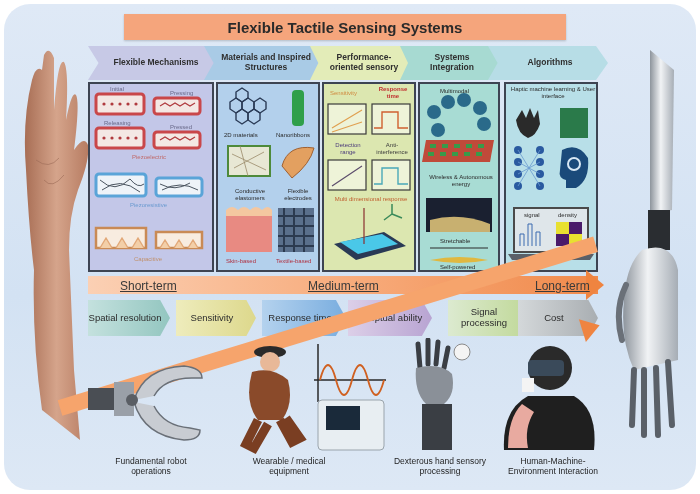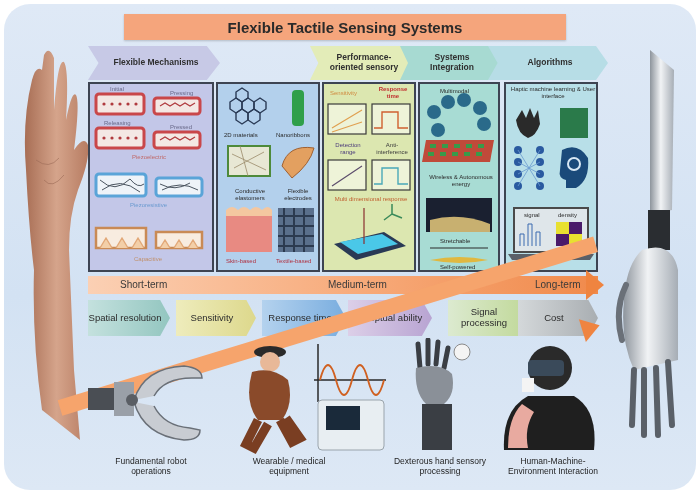--- a/index.html
+++ b/index.html
@@ -13,21 +13,21 @@
   .chev-row { position: absolute; left: 88px; top: 46px; width: 520px; height: 34px; }
   .chev { position: absolute; top: 0; height: 34px; display: flex; align-items: center; justify-content: center;
           text-align: center; font-size: 8.5px; font-weight: bold; color: #2f2f2f; line-height: 1.15;
           clip-path: polygon(0 0, 90% 0, 100% 50%, 90% 100%, 0 100%, 8% 50%); border: none; }
   .panel { position: absolute; top: 82px; height: 190px; border: 2px solid #3d4452; }
   .panel-label { position: absolute; font-size: 6.5px; text-align: center; line-height: 1.1; }
   .arrow-band { position: absolute; left: 88px; top: 276px; width: 510px; height: 18px;
                 background: linear-gradient(90deg, #fbd0b4 0%, #f7a978 55%, #f08a4c 100%); }
   .arrow-head { position: absolute; left: 586px; top: 270px; width: 0; height: 0;
                 border-top: 15px solid transparent; border-bottom: 15px solid transparent; border-left: 18px solid #ef8440; }
-  .term { position: absolute; top: 279px; font-size: 10px; color: #3a3a3a; }
+  .term { position: absolute; top: 279px; font-size: 12px; color: #3a3a3a; text-decoration: underline; }
   .metric { position: absolute; top: 300px; height: 36px; display: flex; align-items: center; justify-content: center;
             text-align: center; font-size: 9.5px; color: #2c2c2c; line-height: 1.15;
             clip-path: polygon(0 0, 88% 0, 100% 50%, 88% 100%, 0 100%); }
   .app-label { position: absolute; top: 456px; font-size: 8.5px; color: #1f1f1f; text-align: center; line-height: 1.2; }
   .diag-band { position: absolute; left: 60px; top: 400px; width: 560px; height: 16px; background: #f6a46c;
                transform-origin: left center; transform: rotate(-17deg); }
   .small-label { font-size: 6px; }
 </style>
 </head>
 <body>
@@ -62,20 +62,23 @@
     <path d="M14 245 Q2 270 10 300" stroke="#6a7078" stroke-width="6" fill="none" stroke-linecap="round"></path>
   </svg>
 
   <div class="title-bar">
     <span>Flexible Tactile Sensing Systems</span>
   </div>
 
   <div class="chev-row">
     <div class="chev" style="left:0;width:132px;background:#c7c9e6;">
       <span style="padding:0 10px 0 14px">Flexible Mechanisms</span>
+    </div>
+    <div class="chev" style="left:116px;width:120px;background:#a9cbe6;">
+      <span style="padding:0 10px 0 14px">Materials and Inspired Structures</span>
     </div>
     <div class="chev" style="left:222px;width:104px;background:#e3ecb8;">
       <span style="padding:0 10px 0 14px">Performance-oriented sensory</span>
     </div>
     <div class="chev" style="left:312px;width:100px;background:#a7dad2;">
       <span style="padding:0 10px 0 14px">Systems Integration</span>
     </div>
     <div class="chev" style="left:400px;width:120px;background:#b7dde6;">
       <span style="padding:0 10px 0 14px">Algorithms</span>
     </div>
@@ -226,21 +229,21 @@
         <rect x="63" y="150" width="13" height="12" fill="#e8e030"></rect>
     </svg>
     <div class="panel-label small-label" style="left:2px;top:2px;width:90px;color:#2a2a2a;">Haptic machine learning &amp; User interface</div>
     <div class="panel-label small-label" style="left:18px;top:128px;color:#2a2a2a;">signal</div>
     <div class="panel-label small-label" style="left:52px;top:128px;color:#2a2a2a;">density</div>
   </div>
 
   <div class="arrow-band"></div>
   <div class="arrow-head"></div>
   <div class="term" style="left:120px;">Short-term</div>
-  <div class="term" style="left:308px;margin-left:20px;">Medium-term</div>
+  <div class="term" style="left:308px;">Medium-term</div>
   <div class="term" style="left:535px;">Long-term</div>
 
   <div class="metric" style="left:88px;width:82px;background:linear-gradient(90deg,#c4e1de,#93c6c0);">
     <span style="padding-right:8px">Spatial resolution</span>
   </div>
   <div class="metric" style="left:176px;width:80px;background:linear-gradient(90deg,#eeecbc,#ddd88c);">
     <span style="padding-right:8px">Sensitivity</span>
   </div>
   <div class="metric" style="left:262px;width:84px;background:linear-gradient(90deg,#b4d2ee,#79addf);">
     <span style="padding-right:8px">Response time</span>

